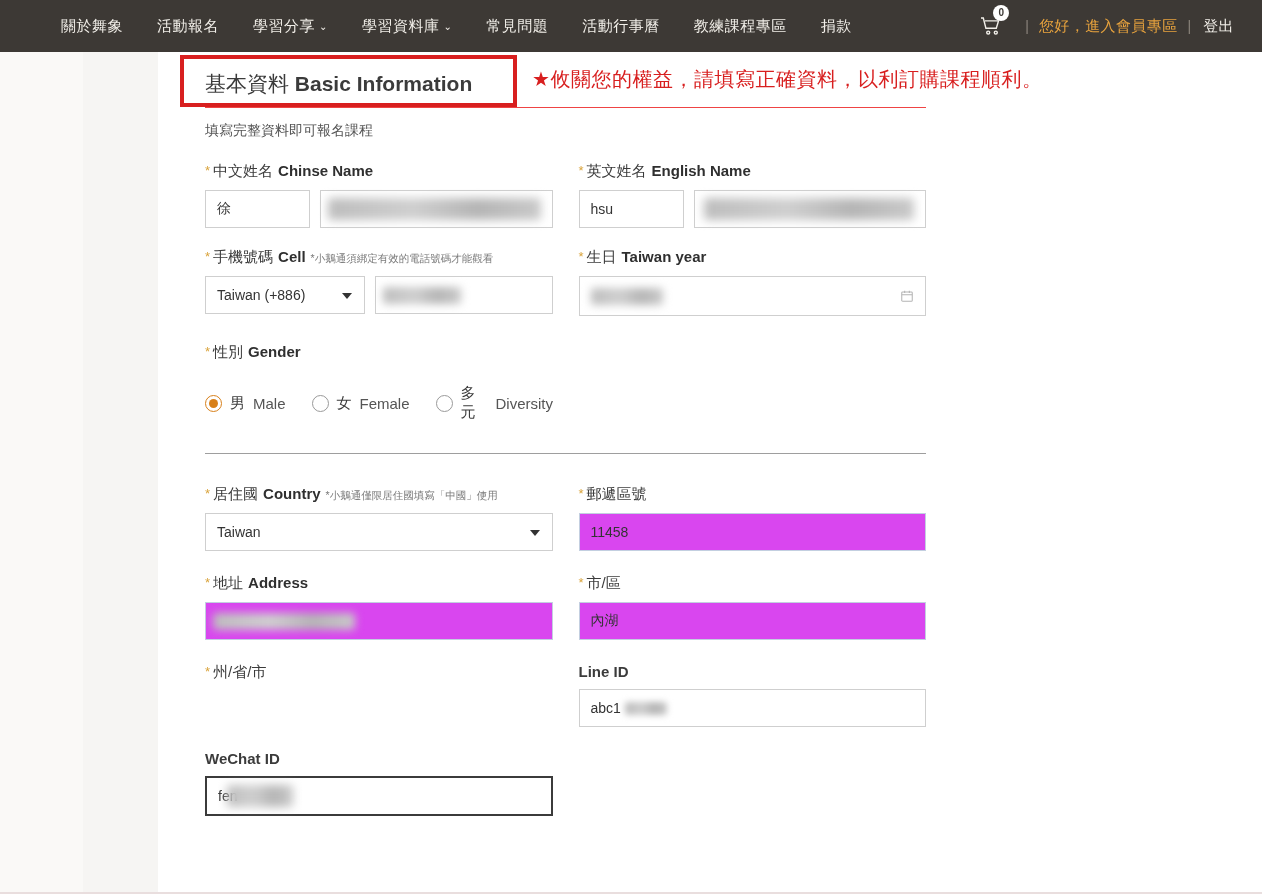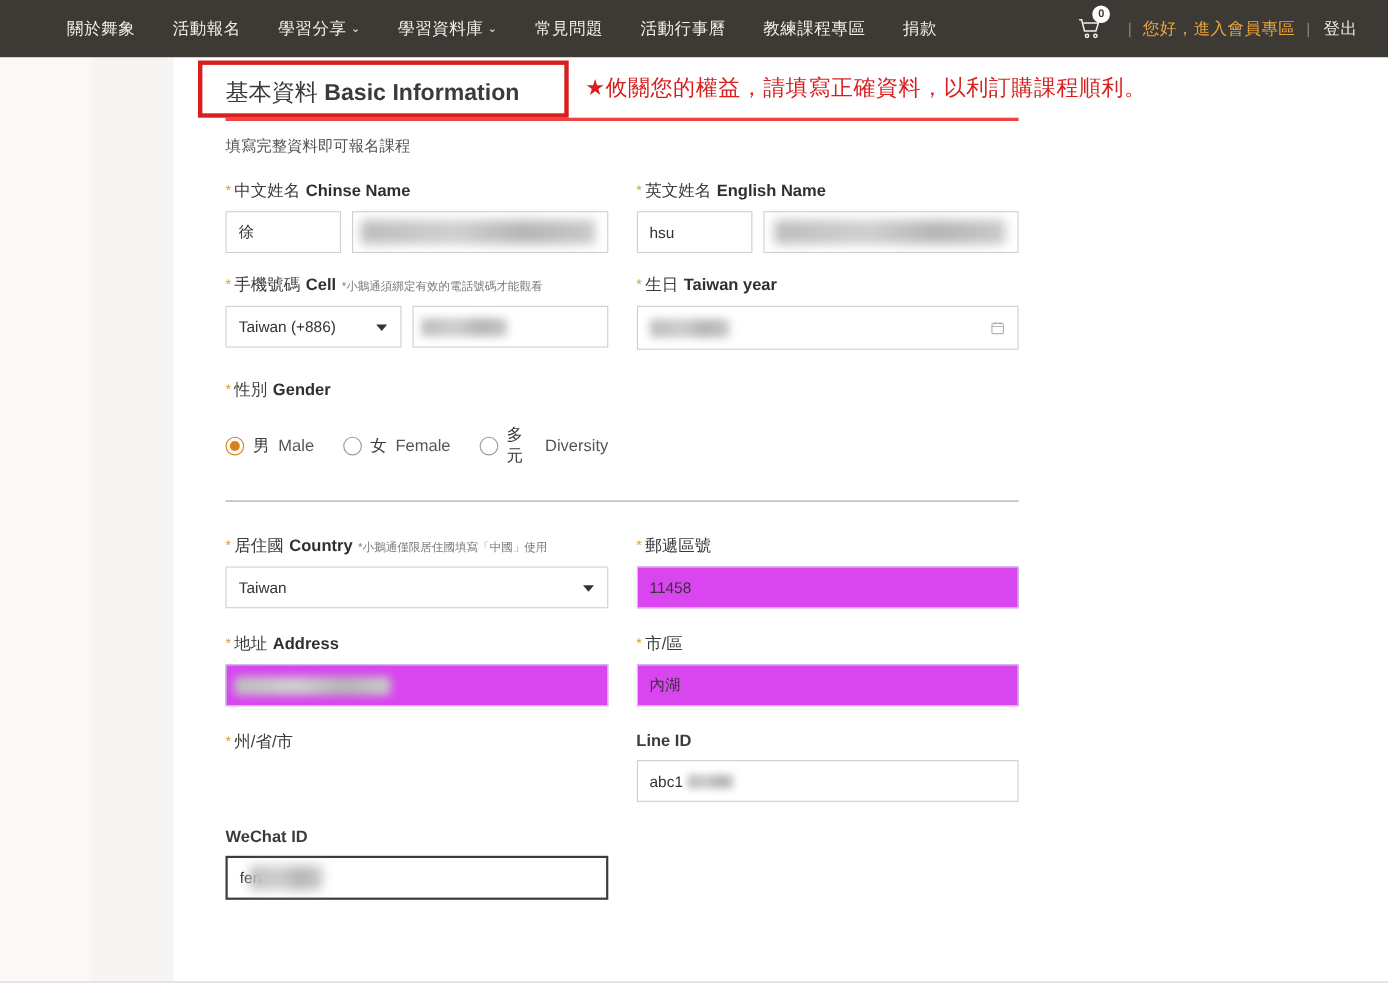--- a/index.html
+++ b/index.html
@@ -89,21 +89,21 @@
     position: absolute;
     left: -25px; top: 3px;
     width: 337px; height: 52px;
     border: 4px solid #d81f1f;
     pointer-events: none;
   }
   .sec-title {
     font-size: 21px;
     color: #3b3b3b;
     padding: 6px 0 9px 0;
-    border-bottom: 3px solid #ef4444;
+    border-bottom: 1px solid #ef4444;
     width: 721px;
     font-weight: 400;
   }
   .sec-title b { font-weight: bold; }
   .notice {
     position: absolute;
     left: 327px; top: 14px;
     color: #d81f1f;
     font-size: 20px;
     white-space: nowrap;

